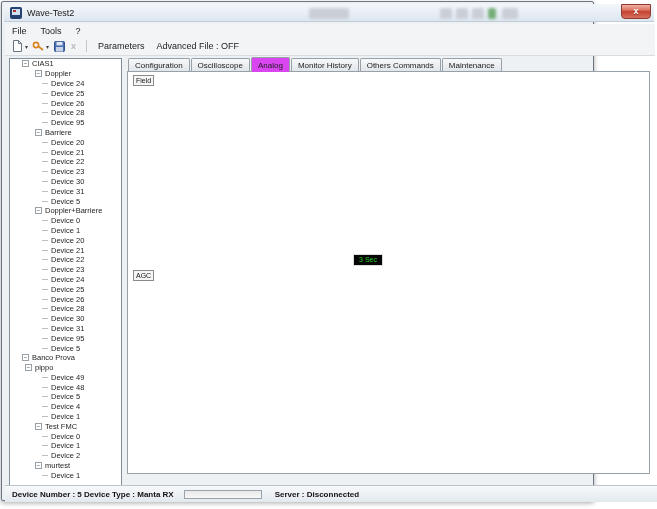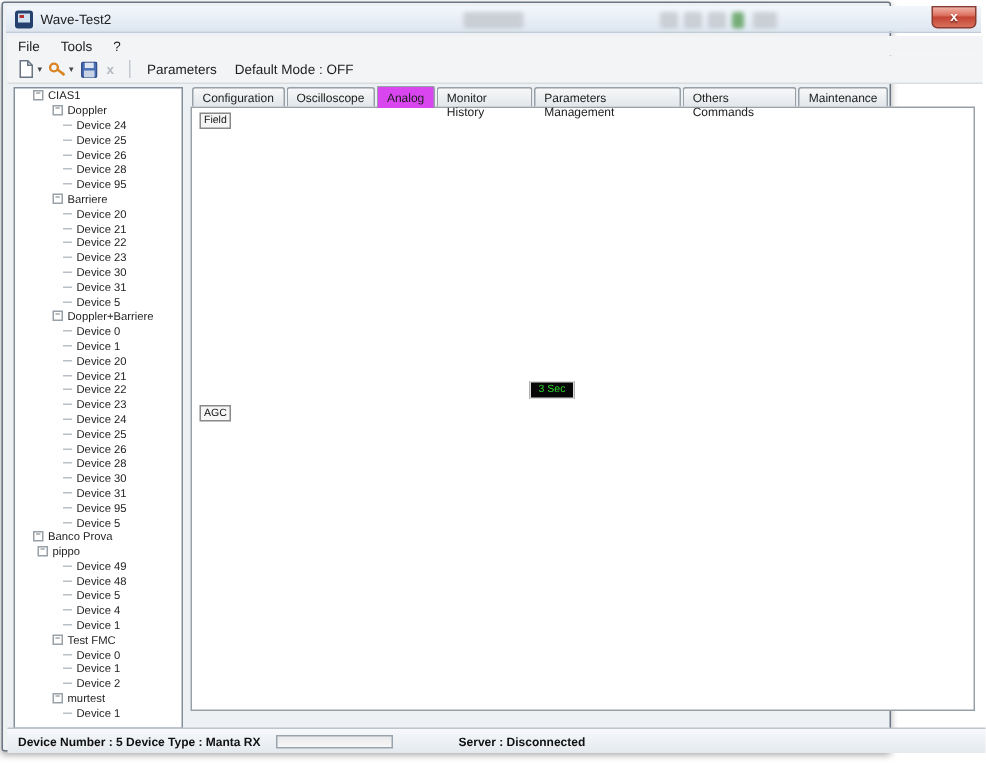--- a/index.html
+++ b/index.html
@@ -120,21 +120,21 @@
             color:#26292c; border-bottom:1px solid #a7adb3; white-space:nowrap; }
   .an-btn { position:absolute; left:71px; width:60px; height:9px; line-height:8px; }
 
   
   .statusbar { position:absolute; left:3px; top:483px; width:652px; height:17px;
                background:linear-gradient(#f7f9fb,#e4e9ee); border-top:1px solid #bcc4cc;
                display:flex; align-items:center; font-size:8px; color:#111;font-weight:bold; }
   .sb-text { margin-left:7px; white-space:nowrap; }
   .sb-progress { margin-left:10px; width:78px; height:9px; border:1px solid #9aa4ac;
                  background:linear-gradient(#e9e9e9,#f7f7f7); }
-  .sb-server { margin-left:44px; white-space:nowrap; }
+  .sb-server { margin-left:13px; white-space:nowrap; }
 </style>
 </head>
 <body>
 
 <div class="stage">
   <div class="window">
 
     <div class="titlebar">
       <span class="app-icon">
         <span class="m1"></span>
@@ -175,21 +175,21 @@
       <span class="tb-icon">
         <svg width="11" height="11" viewBox="0 0 11 11">
           <rect x="0.5" y="0.5" width="10" height="10" rx="1" fill="#4a6fb5" stroke="#33508c"></rect>
           <rect x="2.5" y="0.8" width="6" height="3.6" fill="#dfe7f2"></rect>
           <rect x="2" y="6" width="7" height="4.6" fill="#c8d4e6"></rect>
         </svg>
       </span>
       <span class="tb-icon disabled-x">x</span>
       <span class="tb-sep"></span>
       <span class="tb-label">Parameters</span>
-      <span class="tb-label mode">Default Mode : OFF</span>
+      <span class="tb-label mode">Advanced File : OFF</span>
     </div>
 
     <div class="tree-panel">
         <div class="tree-row" style="padding-left: 12px;">
           <span class="expander">−</span>
           <span class="tree-label">CIAS1</span>
         </div>
         <div class="tree-row" style="padding-left: 25px;">
           <span class="expander">−</span>
           <span class="tree-label">Doppler</span>
@@ -358,21 +358,20 @@
           <span class="leafdash"></span>
           <span class="tree-label">Device 1</span>
         </div>
       </div>
 
     <div class="tabstrip">
         <div class="tab">Configuration</div>
         <div class="tab">Oscilloscope</div>
         <div class="tab active">Analog</div>
         <div class="tab">Monitor History</div>
-        <div class="tab">Parameters Management</div>
         <div class="tab">Others Commands</div>
         <div class="tab">Maintenance</div>
       </div>
     <div class="tabpage"></div>
 
     <div class="scope scope-field">
       <svg id="svg-field" width="249" height="185">
           <line x1="24" y1="0" x2="24" y2="185" stroke="#0a4f0a" stroke-width="1"></line>
           <line x1="49" y1="0" x2="49" y2="185" stroke="#0a4f0a" stroke-width="1"></line>
           <line x1="74" y1="0" x2="74" y2="185" stroke="#0a4f0a" stroke-width="1"></line>

